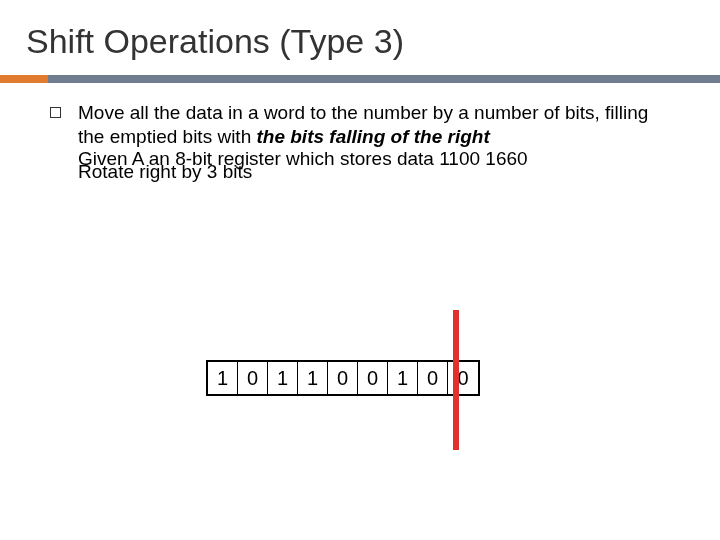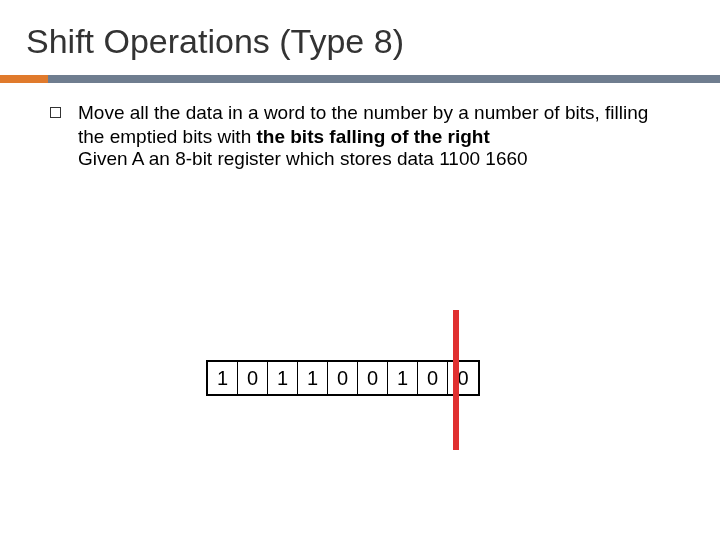--- a/index.html
+++ b/index.html
@@ -74,21 +74,21 @@
   }
   .sub {
     margin-top: -4px;
     margin-left: 32px;
     margin-bottom: 4px;
   }
   .sub-overlap {
     margin-top: -14px;
     margin-left: 32px;
   }
-  b { font-weight: 700; }
+  b { font-weight: 700; font-style: italic; }
   .register-wrap {
     position: absolute;
     left: 206px;
     top: 360px;
     height: 120px;
   }
   .register {
     display: flex;
     border: 2px solid #000;
     height: 32px;
@@ -112,34 +112,35 @@
     height: 140px;
     background: #e03030;
     z-index: 5;
   }
 </style>
 </head>
 <body>
 
 <div class="slide">
 
-  <h1 class="title">Shift Operations (Type 8)</h1>
+  <h1 class="title">Shift Operations (Type 3)</h1>
 
   <div class="title-rule">
     <div class="orange"></div>
     <div class="gray"></div>
   </div>
 
   <div class="content">
     <ul class="bullets">
       <li>
         <span>Move all the data in a word to the </span><span>number</span><span> by a number of bits, filling the emptied bits with </span><b>the bits falling of the right</b>
       </li>
     </ul>
     <div class="sub">Given A an 8-bit register which stores data 1100 1660</div>
+    <div class="sub-overlap">Rotate right by 3 bits</div>
   </div>
 
   <div class="red-bar"></div>
 
   <div class="register-wrap">
     <div class="register">
       <div class="cell">1</div>
       <div class="cell">0</div>
       <div class="cell">1</div>
       <div class="cell">1</div>

